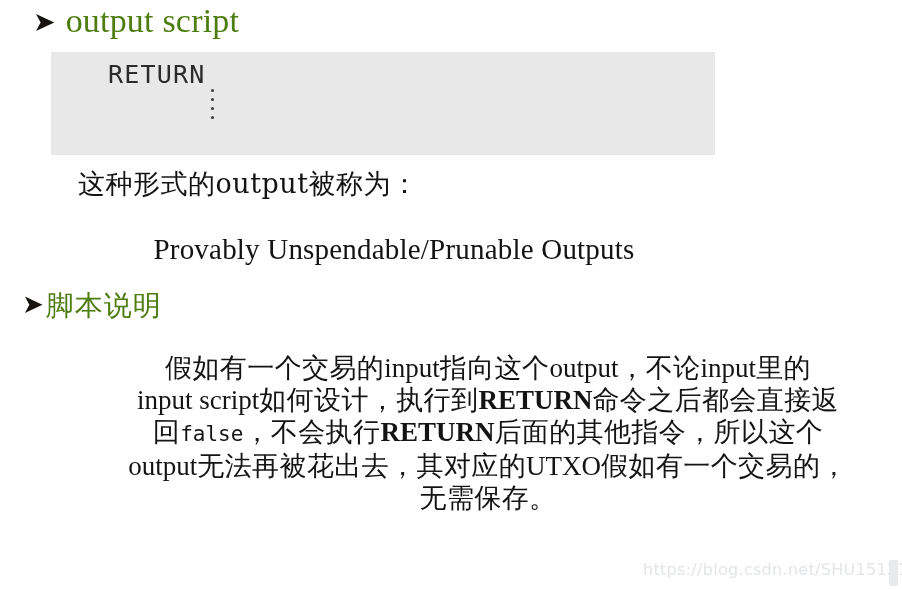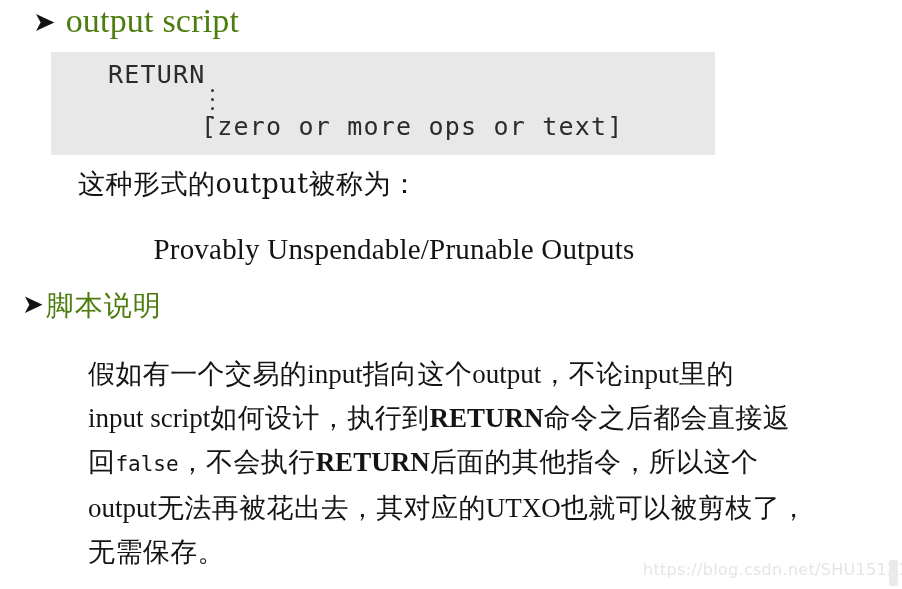--- a/index.html
+++ b/index.html
@@ -139,24 +139,25 @@
   #body-paragraph {
     position: absolute;
     left: 88px;
     top: 352px;
     width: 800px;
   }
   #body-paragraph .para-line {
     display: block;
     white-space: nowrap;
     font-size: 27px;
-    line-height: 44px;
+    line-height: 32px;
     font-family: "DejaVu Serif", "Liberation Serif", serif;
     color: #141414;
     letter-spacing: 0.4px;
+    text-align: center;
   }
   #body-paragraph .latin {
     font-family: "Liberation Serif", serif;
     letter-spacing: 0;
   }
   #body-paragraph .kw {
     font-family: "Liberation Serif", "DejaVu Serif", serif;
     font-weight: bold;
     letter-spacing: 0;
   }
@@ -199,41 +200,40 @@
   </div>
 
   <div id="code-block">
     <div class="code-line" id="code-return">RETURN</div>
     <div id="code-ellipsis">
       <span class="dot"></span>
       <span class="dot"></span>
       <span class="dot"></span>
       <span class="dot"></span>
     </div>
-    <div class="code-line" id="code-ops">[zero or more ops or text]</div>
   </div>
 
   <div class="text-line" id="line-called">这种形式的output被称为：</div>
 
   <div class="text-line" id="line-provably">Provably Unspendable/Prunable Outputs</div>
 
   <div class="bullet-row" id="heading-script-note">
     <span class="arrow-icon">➤</span>
     <span class="bullet-label">脚本说明</span>
   </div>
 
   <div id="body-paragraph">
 
     <span class="para-line"><span>假如有一个交易的</span><span class="latin">input</span><span>指向这个</span><span class="latin">output</span><span>，不论</span><span class="latin">input</span><span>里的</span></span>
 
     <span class="para-line"><span class="latin">input script</span><span>如何设计，执行到</span><span class="kw">RETURN</span><span>命令之后都会直接返</span></span>
 
     <span class="para-line"><span>回</span><span class="mono">false</span><span>，不会执行</span><span class="kw">RETURN</span><span>后面的其他指令，所以这个</span></span>
 
-    <span class="para-line"><span class="latin">output</span><span>无法再被花出去，其对应的</span><span class="latin">UTXO</span><span>也就可以被剪枝了，</span></span>
+    <span class="para-line"><span class="latin">output</span><span>无法再被花出去，其对应的</span><span class="latin">UTXO</span><span>假如有一个交易的，</span></span>
 
     <span class="para-line"><span>无需保存。</span></span>
 
   </div>
 
   <div id="watermark">https://blog.csdn.net/SHU15121856</div>
   <div id="scroll-nub"></div>
 
 </div>
 

